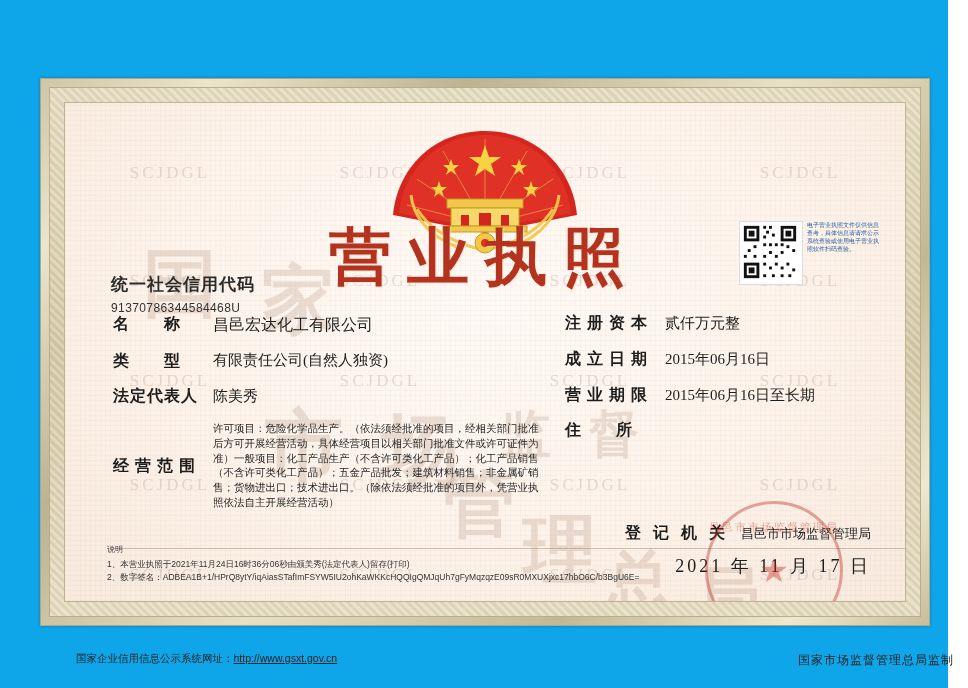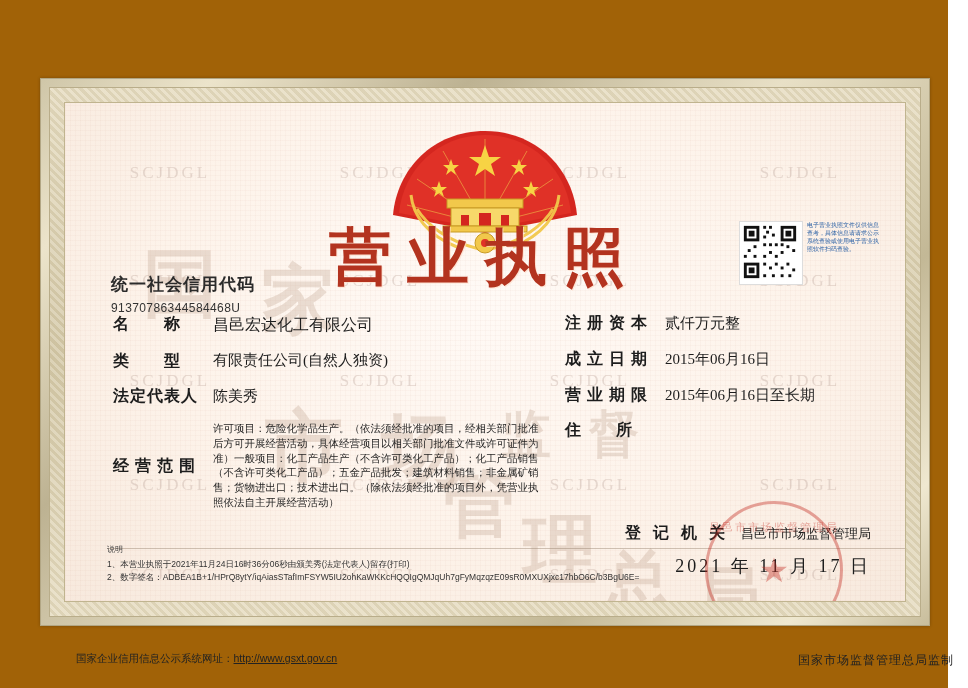--- a/index.html
+++ b/index.html
@@ -10,21 +10,21 @@
   body {
     width: 968px;
     height: 688px;
     font-family: "Liberation Sans", sans-serif;
     overflow: hidden;
   }
   #page {
     position: relative;
     width: 948px;
     height: 688px;
-    background: #a16207;
+    background: #0ea5e9;
   }
 
   
   .frame-outer {
     position: absolute;
     left: 40px;
     top: 78px;
     width: 888px;
     height: 546px;
     background:

